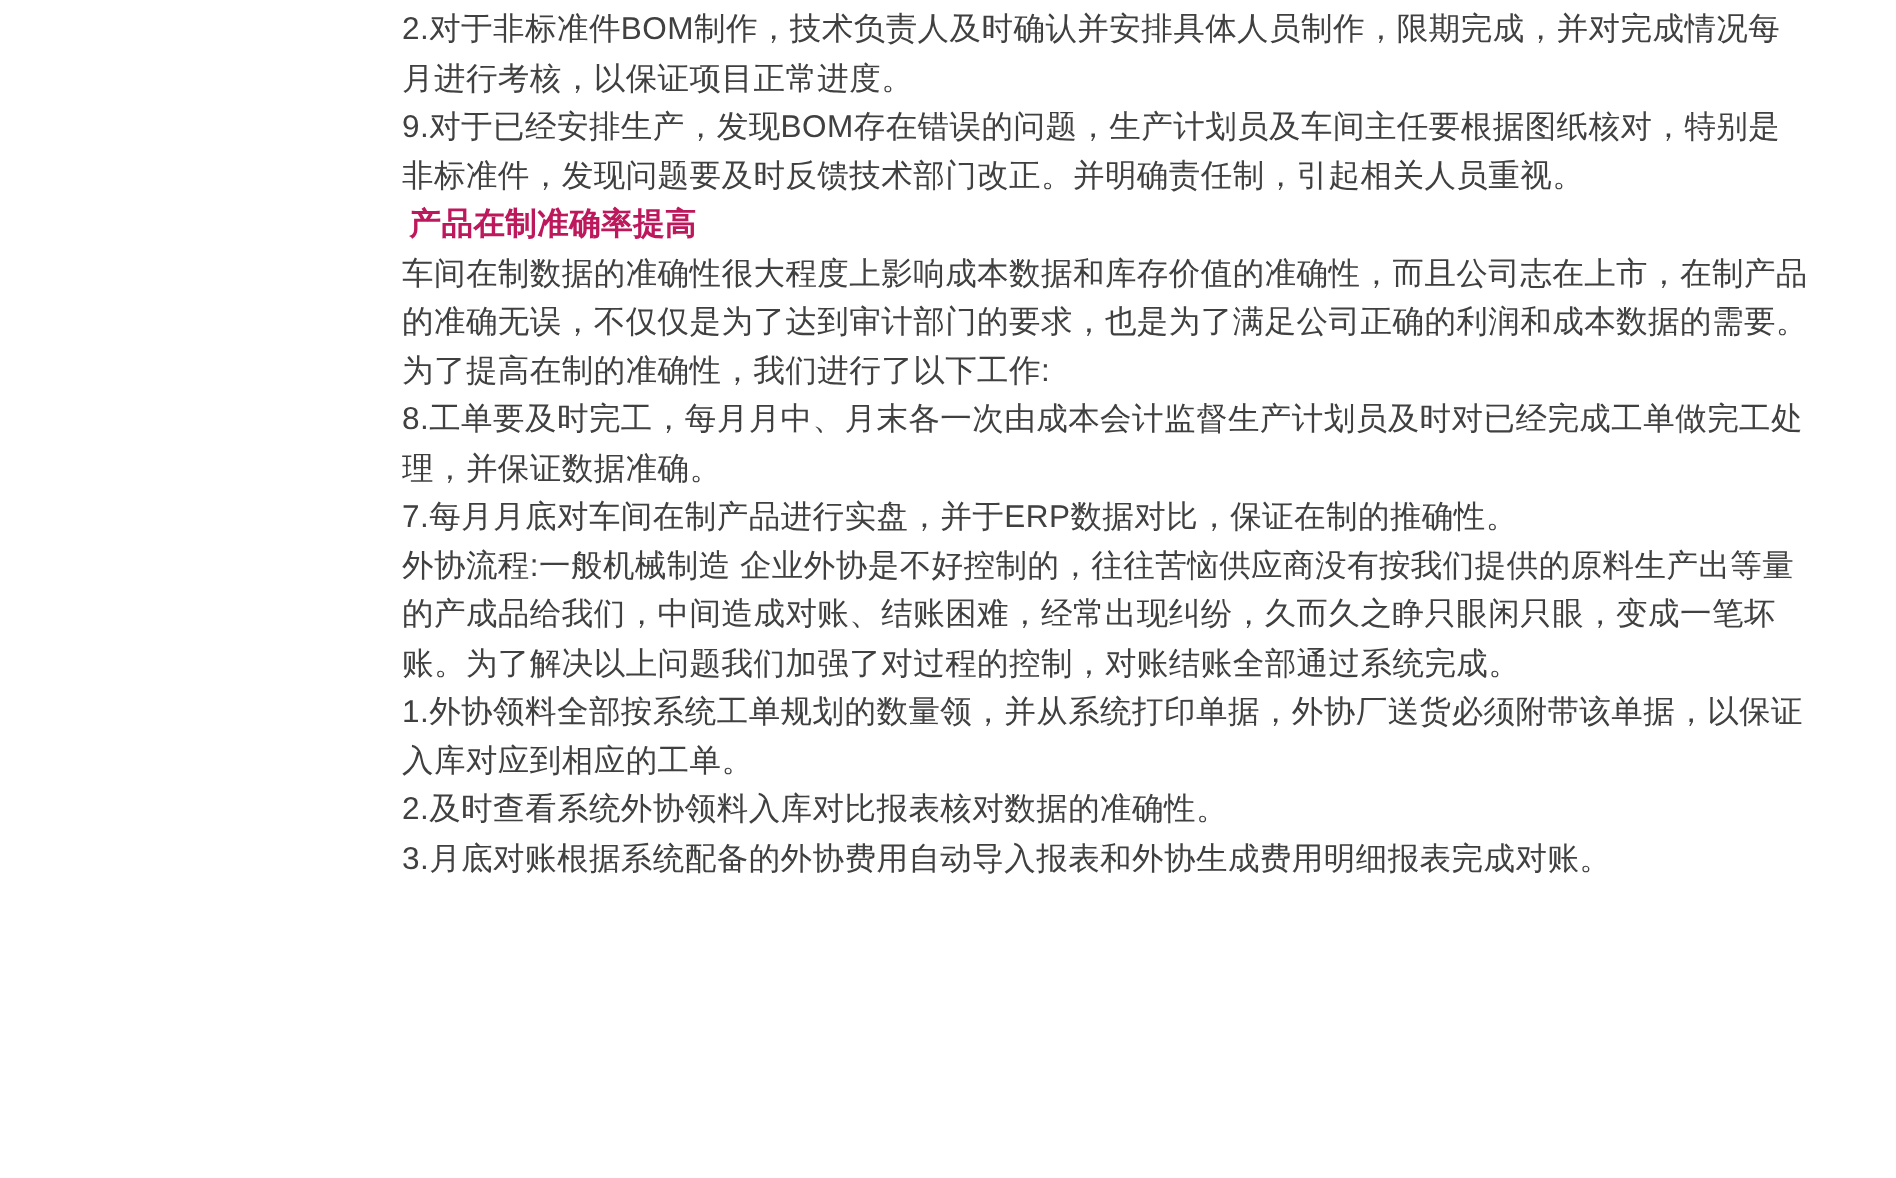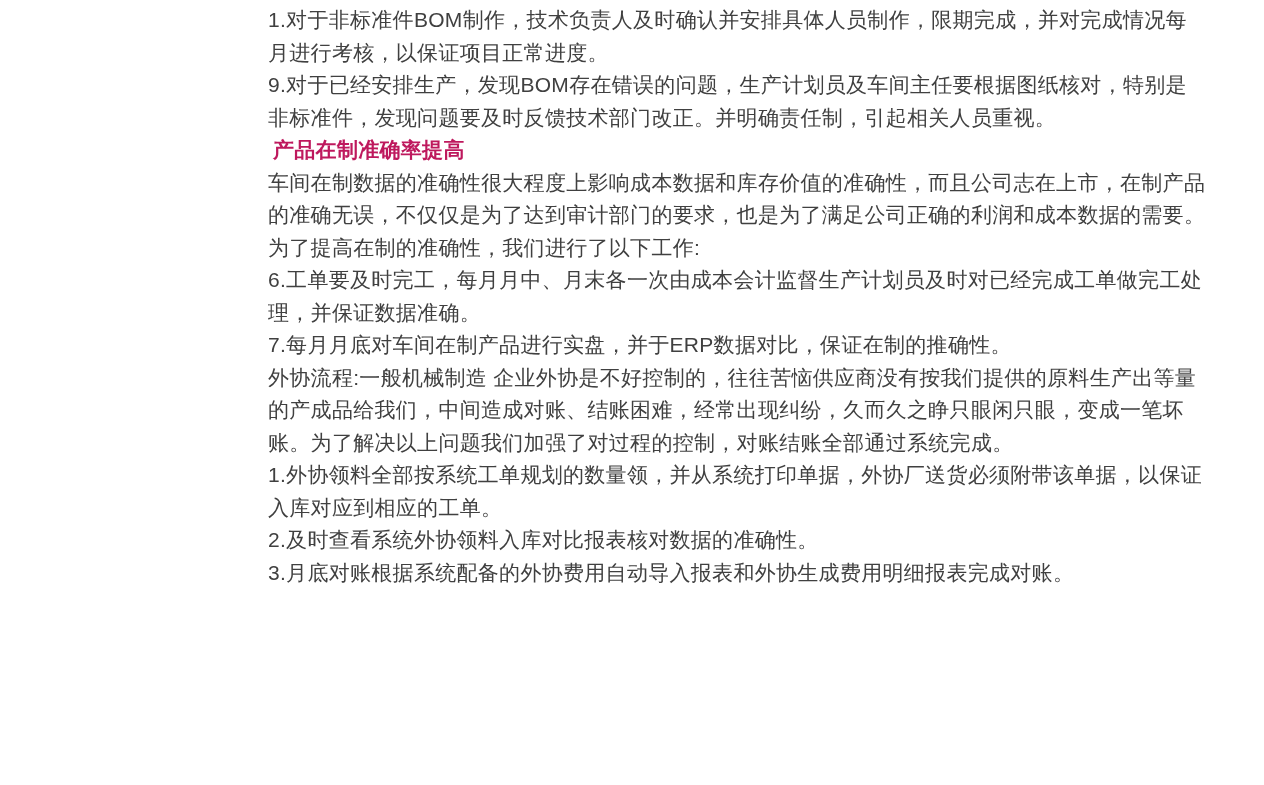--- a/index.html
+++ b/index.html
@@ -40,24 +40,24 @@
     font-weight: 700;
     color: #be185d;
     padding-left: 5px;
   }
 </style>
 </head>
 <body>
 
 <div class="doc-page">
   <div class="doc-content">
-    <p>1.对于非标准件BOM制作，技术负责人及时确认并安排具体人员制作，限期完成，并对完成情况每月进行考核，以保证项目正常进度。</p>
+    <p>2.对于非标准件BOM制作，技术负责人及时确认并安排具体人员制作，限期完成，并对完成情况每月进行考核，以保证项目正常进度。</p>
     <p>9.对于已经安排生产，发现BOM存在错误的问题，生产计划员及车间主任要根据图纸核对，特别是非标准件，发现问题要及时反馈技术部门改正。并明确责任制，引起相关人员重视。</p>
     <p class="heading">产品在制准确率提高</p>
     <p>车间在制数据的准确性很大程度上影响成本数据和库存价值的准确性，而且公司志在上市，在制产品的准确无误，不仅仅是为了达到审计部门的要求，也是为了满足公司正确的利润和成本数据的需要。为了提高在制的准确性，我们进行了以下工作:</p>
-    <p>6.工单要及时完工，每月月中、月末各一次由成本会计监督生产计划员及时对已经完成工单做完工处理，并保证数据准确。</p>
+    <p>8.工单要及时完工，每月月中、月末各一次由成本会计监督生产计划员及时对已经完成工单做完工处理，并保证数据准确。</p>
     <p>7.每月月底对车间在制产品进行实盘，并于ERP数据对比，保证在制的推确性。</p>
     <p>外协流程:一般机械制造 企业外协是不好控制的，往往苦恼供应商没有按我们提供的原料生产出等量的产成品给我们，中间造成对账、结账困难，经常出现纠纷，久而久之睁只眼闲只眼，变成一笔坏账。为了解决以上问题我们加强了对过程的控制，对账结账全部通过系统完成。</p>
     <p>1.外协领料全部按系统工单规划的数量领，并从系统打印单据，外协厂送货必须附带该单据，以保证入库对应到相应的工单。</p>
     <p>2.及时查看系统外协领料入库对比报表核对数据的准确性。</p>
     <p>3.月底对账根据系统配备的外协费用自动导入报表和外协生成费用明细报表完成对账。</p>
   </div>
 </div>
 
 </body></html>

